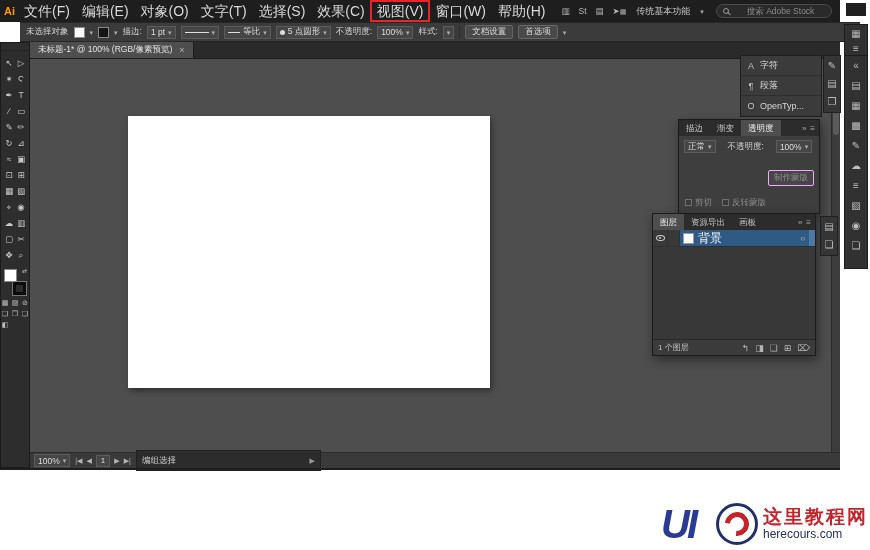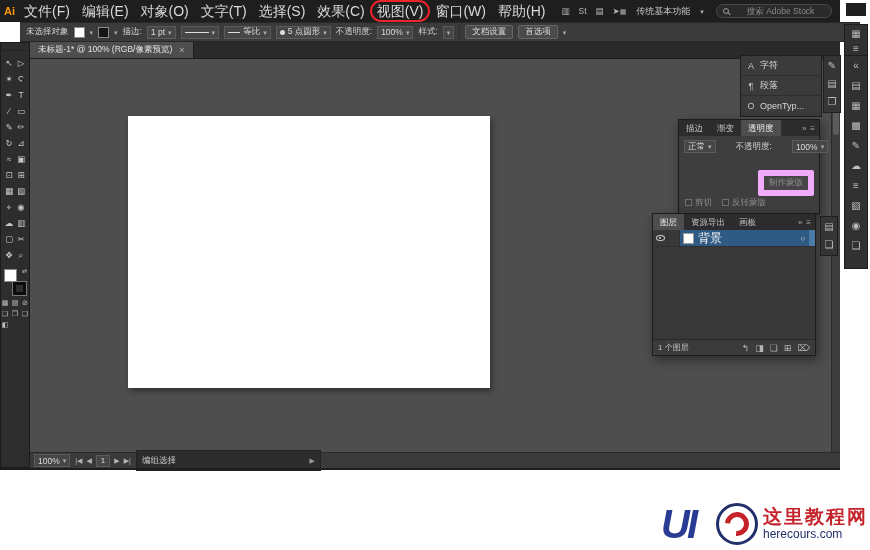--- a/index.html
+++ b/index.html
@@ -5,21 +5,21 @@
   html,body{margin:0;padding:0;}
   body{font-family:"Liberation Sans","DejaVu Sans",sans-serif;background:#fff;}
   .stage{position:relative;width:870px;height:550px;overflow:hidden;background:#fff;}
   .stage *{box-sizing:border-box;}
 
   
   .menubar{position:absolute;left:0;top:0;width:840px;height:22px;background:#1e1e1e;display:flex;align-items:center;padding-left:4px;}
   .ai-logo{width:22px;color:#ff9a00;font-weight:bold;font-size:11px;text-align:center;margin-right:3px;}
   .menu-items{display:flex;}
   .menu-item{font-size:14px;color:#d8d8d8;padding:0 6px;line-height:20px;white-space:nowrap;}
-  .menu-item.highlight{outline:2px solid #e8252b;outline-offset:-1px;border-radius:10px;}
+  .menu-item.highlight{outline:2px solid #e8252b;outline-offset:-1px;}
   .menubar-icons{display:flex;gap:9px;margin-left:10px;font-size:8.5px;color:#b8b8b8;align-items:center;}
   .workspace{margin-left:auto;display:flex;align-items:center;gap:10px;font-size:9px;color:#c9c9c9;white-space:nowrap;justify-content:center;}
   .caret{font-size:7px;color:#aaa;line-height:1;}
   .searchbox{display:flex;align-items:center;gap:16px;margin-left:12px;background:#2a2a2a;border:1px solid #4a4a4a;border-radius:8px;height:14px;padding:0 6px;}
   .searchbox input{background:transparent;border:none;outline:none;color:#9a9a9a;font-size:8.5px;width:80px;font-family:inherit;}
   .searchbox input::placeholder{color:#8a8a8a;}
   .mag{width:6px;height:6px;border:1px solid #999;border-radius:50%;position:relative;flex:0 0 auto;}
   .mag::after{content:"";position:absolute;width:4px;height:1px;background:#999;right:-3px;bottom:-1px;transform:rotate(45deg);}
   .win-controls{display:flex;margin-left:10px;margin-right:2px;}
   .win-btn{width:14px;text-align:center;color:#bdbdbd;font-size:8px;line-height:20px;}
@@ -84,22 +84,22 @@
   
   .panel{position:absolute;background:#3e3e3e;border:1px solid #1c1c1c;box-shadow:2px 4px 10px rgba(0,0,0,.45);}
   .panel-tabs{display:flex;align-items:stretch;background:#2c2c2c;height:16px;font-size:8.5px;color:#c6c6c6;}
   .ptabs{display:flex;}
   .panel-tab{line-height:16px;padding:0 7px;white-space:nowrap;}
   .panel-tab.active{background:#4e4e4e;color:#eee;}
   .panel-tabs-right{margin-left:auto;display:flex;align-items:center;gap:4px;padding:0 4px;color:#a8a8a8;font-size:8px;}
 
   #transparency-panel{left:678px;top:119px;width:142px;height:95px;}
   .tp-body{padding:4px 5px;position:relative;height:78px;}
-  .tp-row1{display:flex;align-items:center;gap:20px;font-size:8.5px;color:#cfcfcf;}
-  .tp-mask-btn{position:absolute;right:5px;top:34px;background:#464646;border:6px solid #f0abfc;color:#8d8d8d;font-size:8.5px;padding:1px 5px;border-radius:2px;font-family:inherit;}
+  .tp-row1{display:flex;align-items:center;gap:12px;font-size:8.5px;color:#cfcfcf;}
+  .tp-mask-btn{position:absolute;right:5px;top:34px;background:#464646;border:1px solid #f0abfc;color:#8d8d8d;font-size:8.5px;padding:1px 5px;border-radius:2px;font-family:inherit;}
   .tp-checks{position:absolute;left:6px;bottom:5px;display:flex;gap:10px;font-size:8.5px;color:#8d8d8d;align-items:center;}
   .chk{width:7px;height:7px;border:1px solid #6f6f6f;display:inline-block;margin-right:3px;vertical-align:-1px;background:#3a3a3a;}
 
   #layers-panel{left:652px;top:213px;width:164px;height:143px;display:flex;flex-direction:column;}
   .lp-body{flex:1;background:#383838;position:relative;}
   .layer-row{display:flex;align-items:center;height:17px;border-bottom:1px solid #2f2f2f;}
   .cell-eye{width:15px;height:100%;border-right:1px solid #2f2f2f;display:flex;align-items:center;justify-content:center;}
   .eye{width:9px;height:6px;border:1px solid #cfcfcf;border-radius:50%;position:relative;}
   .eye::after{content:"";position:absolute;left:2.5px;top:1px;width:2px;height:2px;background:#cfcfcf;border-radius:50%;}
   .cell-lock{width:12px;height:100%;border-right:1px solid #2f2f2f;}

